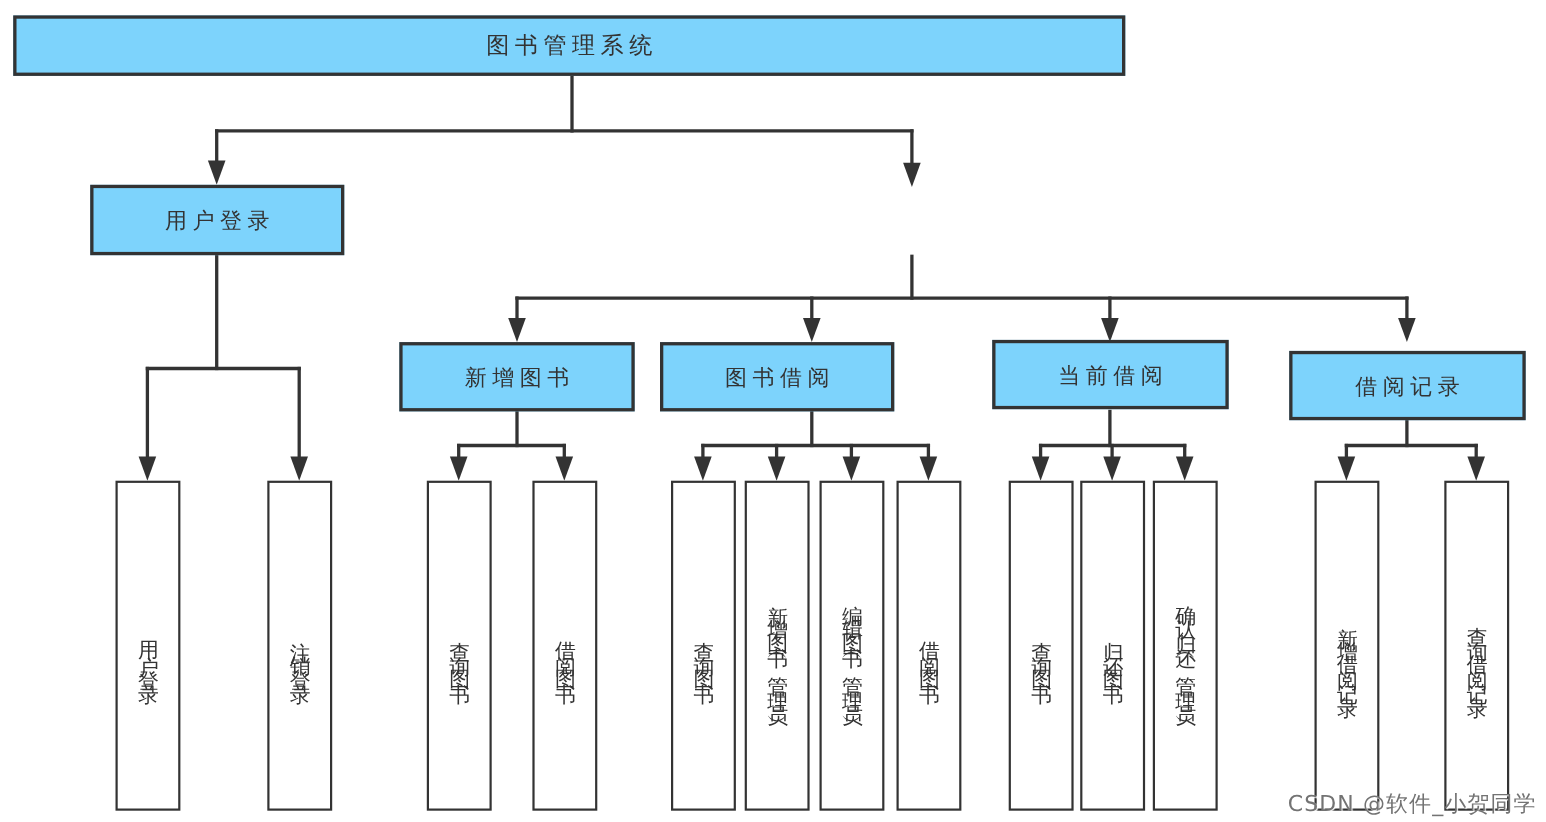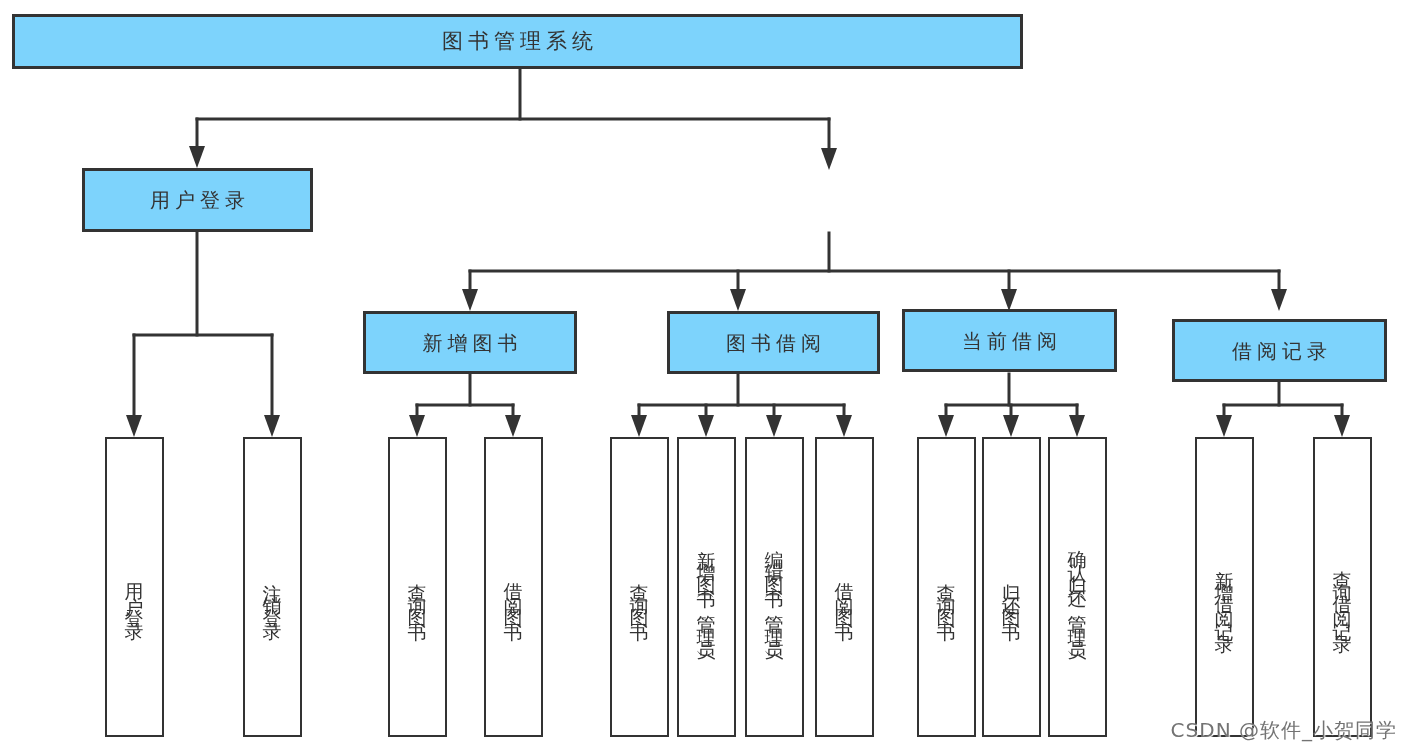--- a/index.html
+++ b/index.html
@@ -116,21 +116,21 @@
     <span>图书管理系统</span>
   </div>
 
   <div class="node h-node l2-node" style="left:82px; top:168px; width:231px; height:64px;">
     <span>用户登录</span>
   </div>
 
   <div class="node h-node l3-node" style="left:363px; top:311px; width:214px; height:63px;">
     <span>新增图书</span>
   </div>
-  <div class="node h-node l3-node" style="left:667px; top:311px; width:213px; height:63px;">
+  <div class="node h-node l3-node" style="left:600px; top:311px; width:213px; height:63px;">
     <span>图书借阅</span>
   </div>
   <div class="node h-node l3-node" style="left:902px; top:309px; width:215px; height:63px;">
     <span>当前借阅</span>
   </div>
   <div class="node h-node l3-node" style="left:1172px; top:319px; width:215px; height:63px;">
     <span>借阅记录</span>
   </div>
 
   <div class="leaf" style="left:105px;">

